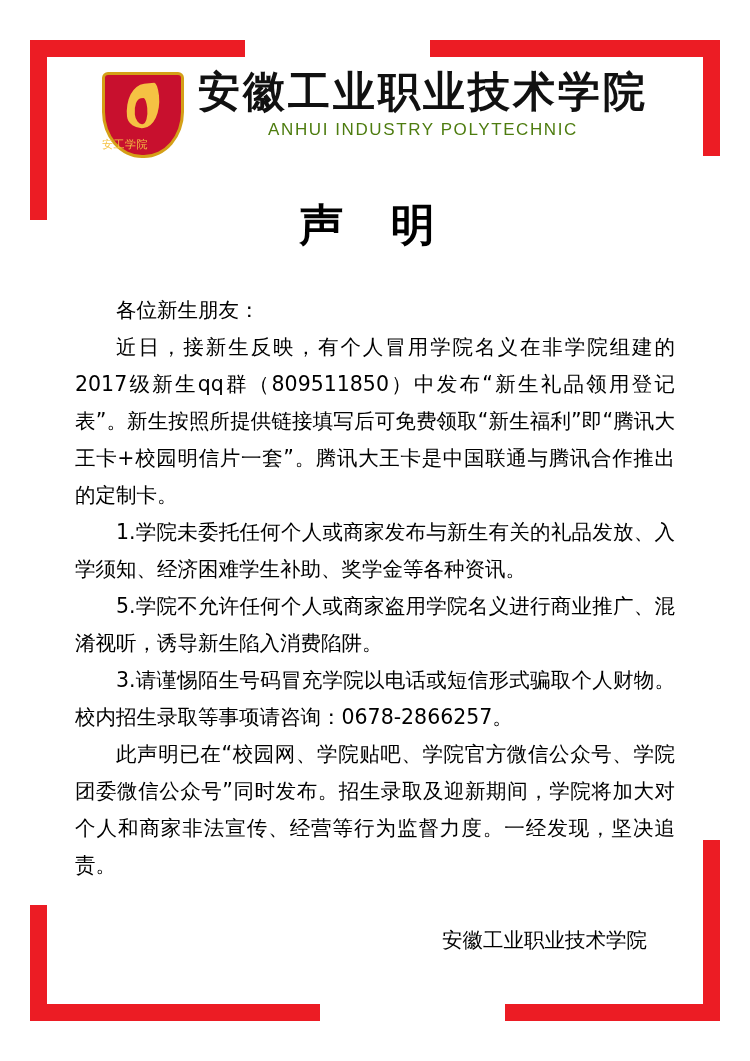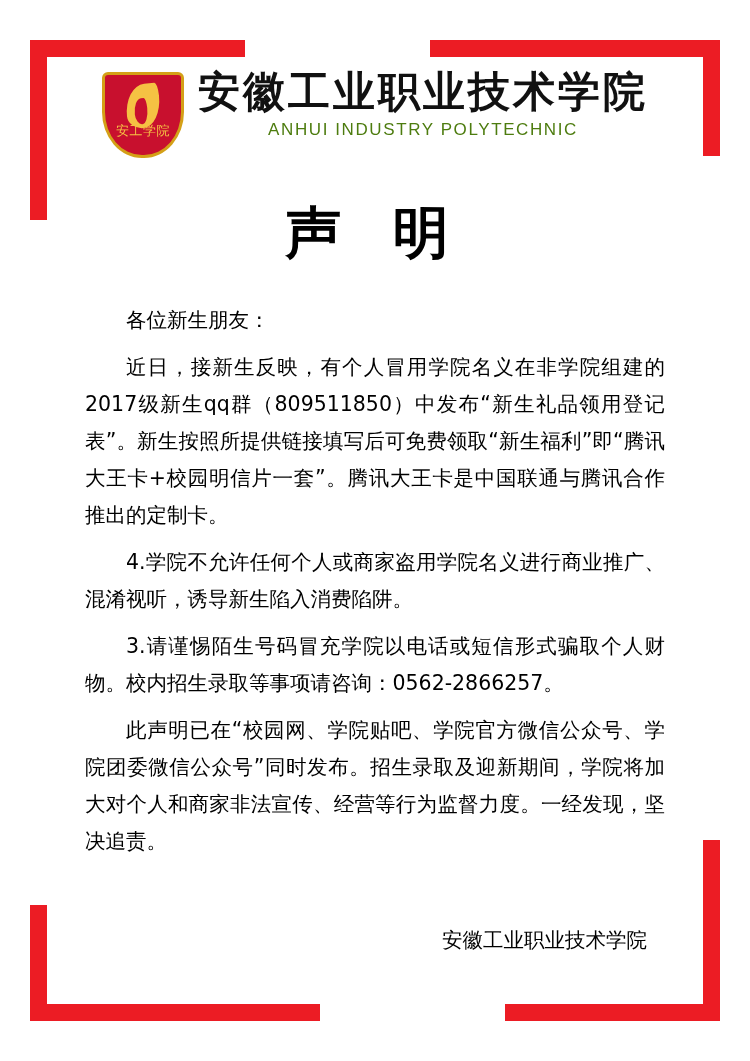--- a/index.html
+++ b/index.html
@@ -80,24 +80,23 @@
     left: 8px;
     top: 14px;
     width: 13px;
     height: 26px;
     background: #c8102e;
     border-radius: 60% 20% 50% 50% / 60% 40% 60% 40%;
   }
   .logo-text {
     position: absolute;
     left: 0;
-    bottom: 18px;
+    bottom: 6px;
     width: 82px;
-    text-align: center;
-    font-size: 13px;
+    font-size: 11px;
     color: #f5c243;
     letter-spacing: 0.5px;
   }
   .title-block {
     margin-left: 14px;
     text-align: center;
   }
   .school-cn {
     font-family: "DejaVu Sans", "Liberation Sans", sans-serif;
     font-size: 42px;
@@ -117,41 +116,41 @@
   }
 
   
   .doc-title {
     position: absolute;
     left: 47px;
     top: 196px;
     width: 656px;
     text-align: center;
     font-family: "DejaVu Sans", "Liberation Sans", sans-serif;
-    font-size: 56px;
+    font-size: 44px;
     font-weight: 700;
     letter-spacing: 16px;
     color: #000000;
   }
 
   
   .body-text {
     position: absolute;
     left: 75px;
     top: 292px;
     width: 600px;
     font-family: "DejaVu Sans", "Liberation Sans", sans-serif;
     font-size: 20.5px;
     line-height: 37px;
     color: #000000;
     text-align: justify;
     text-justify: inter-ideograph;
   }
   .salutation { text-indent: 0; }
-  .para { text-indent: 2em; margin: 10px; }
+  .para { text-indent: 2em; margin: 0; }
 
   
   .signature {
     position: absolute;
     left: 75px;
     top: 922px;
     width: 600px;
     font-family: "DejaVu Sans", "Liberation Sans", sans-serif;
     font-size: 20.5px;
     line-height: 37px;
@@ -185,22 +184,23 @@
       <div class="school-cn">安徽工业职业技术学院</div>
       <div class="school-en">ANHUI INDUSTRY POLYTECHNIC</div>
     </div>
   </div>
 
   <div class="doc-title">声  明</div>
 
   <div class="body-text">
     <p class="para salutation">各位新生朋友：</p>
     <p class="para">近日，接新生反映，有个人冒用学院名义在非学院组建的2017级新生qq群（809511850）中发布“新生礼品领用登记表”。新生按照所提供链接填写后可免费领取“新生福利”即“腾讯大王卡+校园明信片一套”。腾讯大王卡是中国联通与腾讯合作推出的定制卡。</p>
-    <p class="para">4.学院不允许任何个人或商家盗用学院名义进行商业推广、混淆视听，诱导新生陷入消费陷阱。</p>
-    <p class="para">3.请谨惕陌生号码冒充学院以电话或短信形式骗取个人财物。校内招生录取等事项请咨询：0562-2866257。</p>
+    <p class="para">1.学院未委托任何个人或商家发布与新生有关的礼品发放、入学须知、经济困难学生补助、奖学金等各种资讯。</p>
+    <p class="para">5.学院不允许任何个人或商家盗用学院名义进行商业推广、混淆视听，诱导新生陷入消费陷阱。</p>
+    <p class="para">3.请谨惕陌生号码冒充学院以电话或短信形式骗取个人财物。校内招生录取等事项请咨询：0678-2866257。</p>
     <p class="para">此声明已在“校园网、学院贴吧、学院官方微信公众号、学院团委微信公众号”同时发布。招生录取及迎新期间，学院将加大对个人和商家非法宣传、经营等行为监督力度。一经发现，坚决追责。</p>
   </div>
 
   <div class="signature">
     <div>安徽工业职业技术学院</div>
   </div>
 
 </div>
 
 </body></html>

